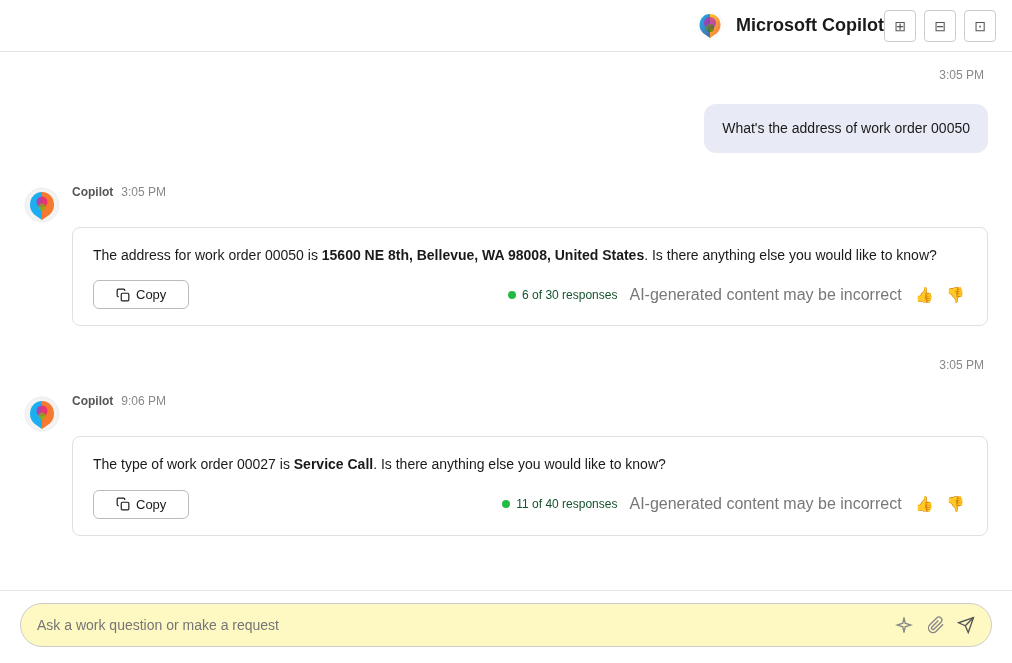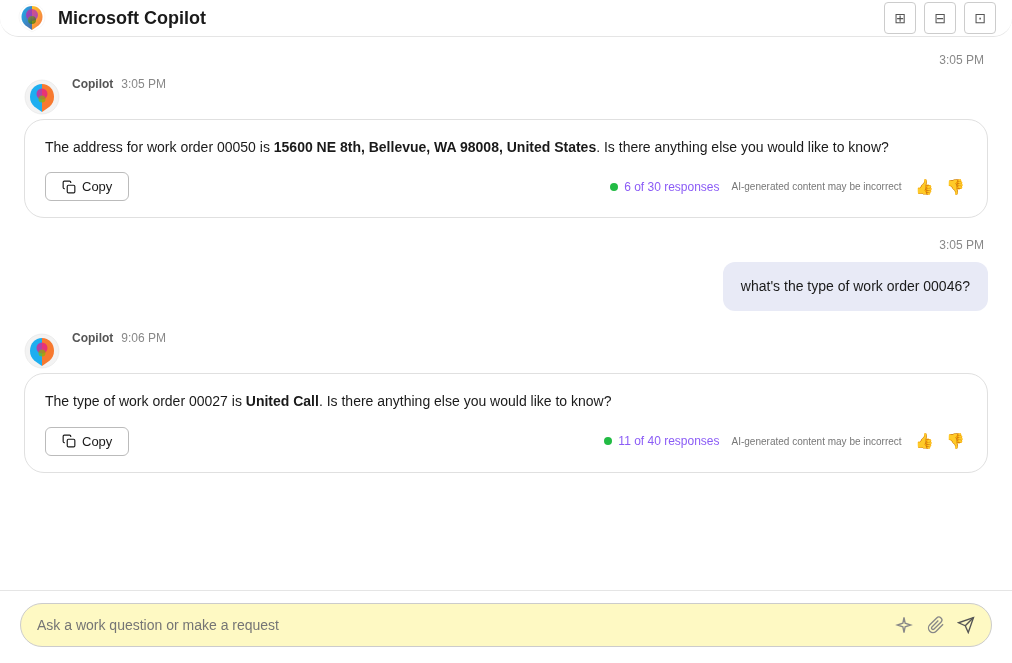--- a/index.html
+++ b/index.html
@@ -11,26 +11,25 @@
       width: 1012px;
       overflow: hidden;
       display: flex;
       flex-direction: column;
     }
 
     
     .header {
       display: flex;
       align-items: center;
-      justify-content: space-between;
+      justify-content: flex-end;
       padding: 8px 16px;
       border-bottom: 1px solid #e5e5e5;
-      height: 37px;
+      height: 52px;
       flex-shrink: 0;
-      border-radius: 22px;
     }
     .header-left {
       display: flex;
       align-items: center;
       gap: 10px;
     }
     .logo-icon {
       width: 32px;
       height: 32px;
     }
@@ -58,21 +57,21 @@
       color: #555;
     }
 
     
     .chat-area {
       flex: 1;
       overflow-y: auto;
       padding: 16px 24px;
       display: flex;
       flex-direction: column;
-      gap: 4px;
+      gap: 16px;
     }
 
     
     .timestamp {
       text-align: right;
       font-size: 12px;
       color: #888;
       margin-bottom: 6px;
       padding-right: 4px;
     }
@@ -113,24 +112,25 @@
       display: flex;
       gap: 8px;
       align-items: center;
     }
     .copilot-name {
       color: #555;
       font-weight: 700;
     }
     .copilot-card {
       border: 1px solid #e0e0e0;
-      border-radius: 20px;
+      border-radius: 8px;
       padding: 16px 20px;
       background: #fff;
       flex: 1;
+      margin-left: 48px;
       margin-bottom: 16px;
     }
     .copilot-card p {
       font-size: 14px;
       line-height: 1.6;
       color: #1a1a1a;
     }
     .copilot-card p strong {
       font-weight: 700;
     }
@@ -139,21 +139,21 @@
       align-items: center;
       justify-content: space-between;
       margin-top: 14px;
     }
     .copy-btn {
       display: flex;
       align-items: center;
       gap: 6px;
       border: 1px solid #bbb;
       border-radius: 6px;
-      padding: 6px 16px;
+      padding: 6px 22px;
       background: #fff;
       cursor: pointer;
       font-size: 13px;
       color: #1a1a1a;
     }
     .card-footer {
       display: flex;
       align-items: center;
       gap: 12px;
     }
@@ -167,31 +167,31 @@
       cursor: pointer;
       font-size: 15px;
       color: #888;
       padding: 2px;
     }
     .response-count {
       display: flex;
       align-items: center;
       gap: 6px;
       font-size: 12px;
-      color: #8b5cf6;
+      color: #14532d;
     }
     .green-dot {
       width: 8px;
       height: 8px;
       background: #22bb44;
       border-radius: 50%;
       flex-shrink: 0;
     }
     .ai-disclaimer {
-      font-size: 10px;
+      font-size: 16px;
       color: #777;
     }
 
     
     .input-area {
       padding: 12px 20px 16px;
       border-top: 1px solid #e5e5e5;
       background: #fff;
       flex-shrink: 0;
     }
@@ -273,20 +273,23 @@
   <div class="header-actions">
     <button class="header-btn">⊞</button>
     <button class="header-btn">⊟</button>
     <button class="header-btn">⊡</button>
   </div>
 </div>
 
 <div class="chat-area">
 
   <div class="timestamp">3:05 PM</div>
+  <div class="user-message">
+    <div class="user-bubble">What's the address of work order 00050</div>
+  </div>
 
   <div class="copilot-section">
     <div class="copilot-row">
 
       <svg class="copilot-avatar" viewBox="0 0 36 36" xmlns="http://www.w3.org/2000/svg">
         <circle cx="18" cy="18" r="17" fill="#f3f3f3" stroke="#e0e0e0" stroke-width="0.5"></circle>
         <path d="M18 5 C11 5 6 10.5 6 18 C6 22 7.8 25.5 10.5 27.8 L18 33 L18 5Z" fill="#05a6f0" opacity="0.9"></path>
         <path d="M18 5 C25 5 30 10.5 30 18 C30 22 28.2 25.5 25.5 27.8 L18 33 L18 5Z" fill="#f7630c" opacity="0.85"></path>
         <ellipse cx="18" cy="15" rx="5.5" ry="5.5" fill="#e31e8e" opacity="0.75"></ellipse>
         <ellipse cx="18" cy="20" rx="3.5" ry="3.5" fill="#7fba00" opacity="0.65"></ellipse>
@@ -320,44 +323,41 @@
           <div class="feedback-btns">
             <button class="feedback-btn">👍</button>
             <button class="feedback-btn">👎</button>
           </div>
         </div>
       </div>
     </div>
   </div>
 
   <div class="timestamp">3:05 PM</div>
-  <div class="user-message">
-    <div class="user-bubble">what's the type of work order 00046?</div>
-  </div>
 
   <div class="copilot-section">
     <div class="copilot-row">
       <svg class="copilot-avatar" viewBox="0 0 36 36" xmlns="http://www.w3.org/2000/svg">
         <circle cx="18" cy="18" r="17" fill="#f3f3f3" stroke="#e0e0e0" stroke-width="0.5"></circle>
         <path d="M18 5 C11 5 6 10.5 6 18 C6 22 7.8 25.5 10.5 27.8 L18 33 L18 5Z" fill="#05a6f0" opacity="0.9"></path>
         <path d="M18 5 C25 5 30 10.5 30 18 C30 22 28.2 25.5 25.5 27.8 L18 33 L18 5Z" fill="#f7630c" opacity="0.85"></path>
         <ellipse cx="18" cy="15" rx="5.5" ry="5.5" fill="#e31e8e" opacity="0.75"></ellipse>
         <ellipse cx="18" cy="20" rx="3.5" ry="3.5" fill="#7fba00" opacity="0.65"></ellipse>
       </svg>
       <div>
         <div class="copilot-meta">
           <span class="copilot-name">Copilot</span>
           <span>9:06 PM</span>
         </div>
       </div>
     </div>
 
     <div class="copilot-card">
       <p>
-        <span>The type of work order 00027 is </span><strong>United Call</strong><span>. Is there anything else you would like to know?</span>
+        <span>The type of work order 00027 is </span><strong>Service Call</strong><span>. Is there anything else you would like to know?</span>
       </p>
       <div class="card-actions">
         <button class="copy-btn">
           <svg width="14" height="14" viewBox="0 0 24 24" fill="none" stroke="currentColor" stroke-width="2">
             <rect x="9" y="9" width="13" height="13" rx="2" ry="2"></rect>
             <path d="M5 15H4a2 2 0 0 1-2-2V4a2 2 0 0 1 2-2h9a2 2 0 0 1 2 2v1"></path>
           </svg>
           <span>Copy</span>
         </button>
         <div class="card-footer">

